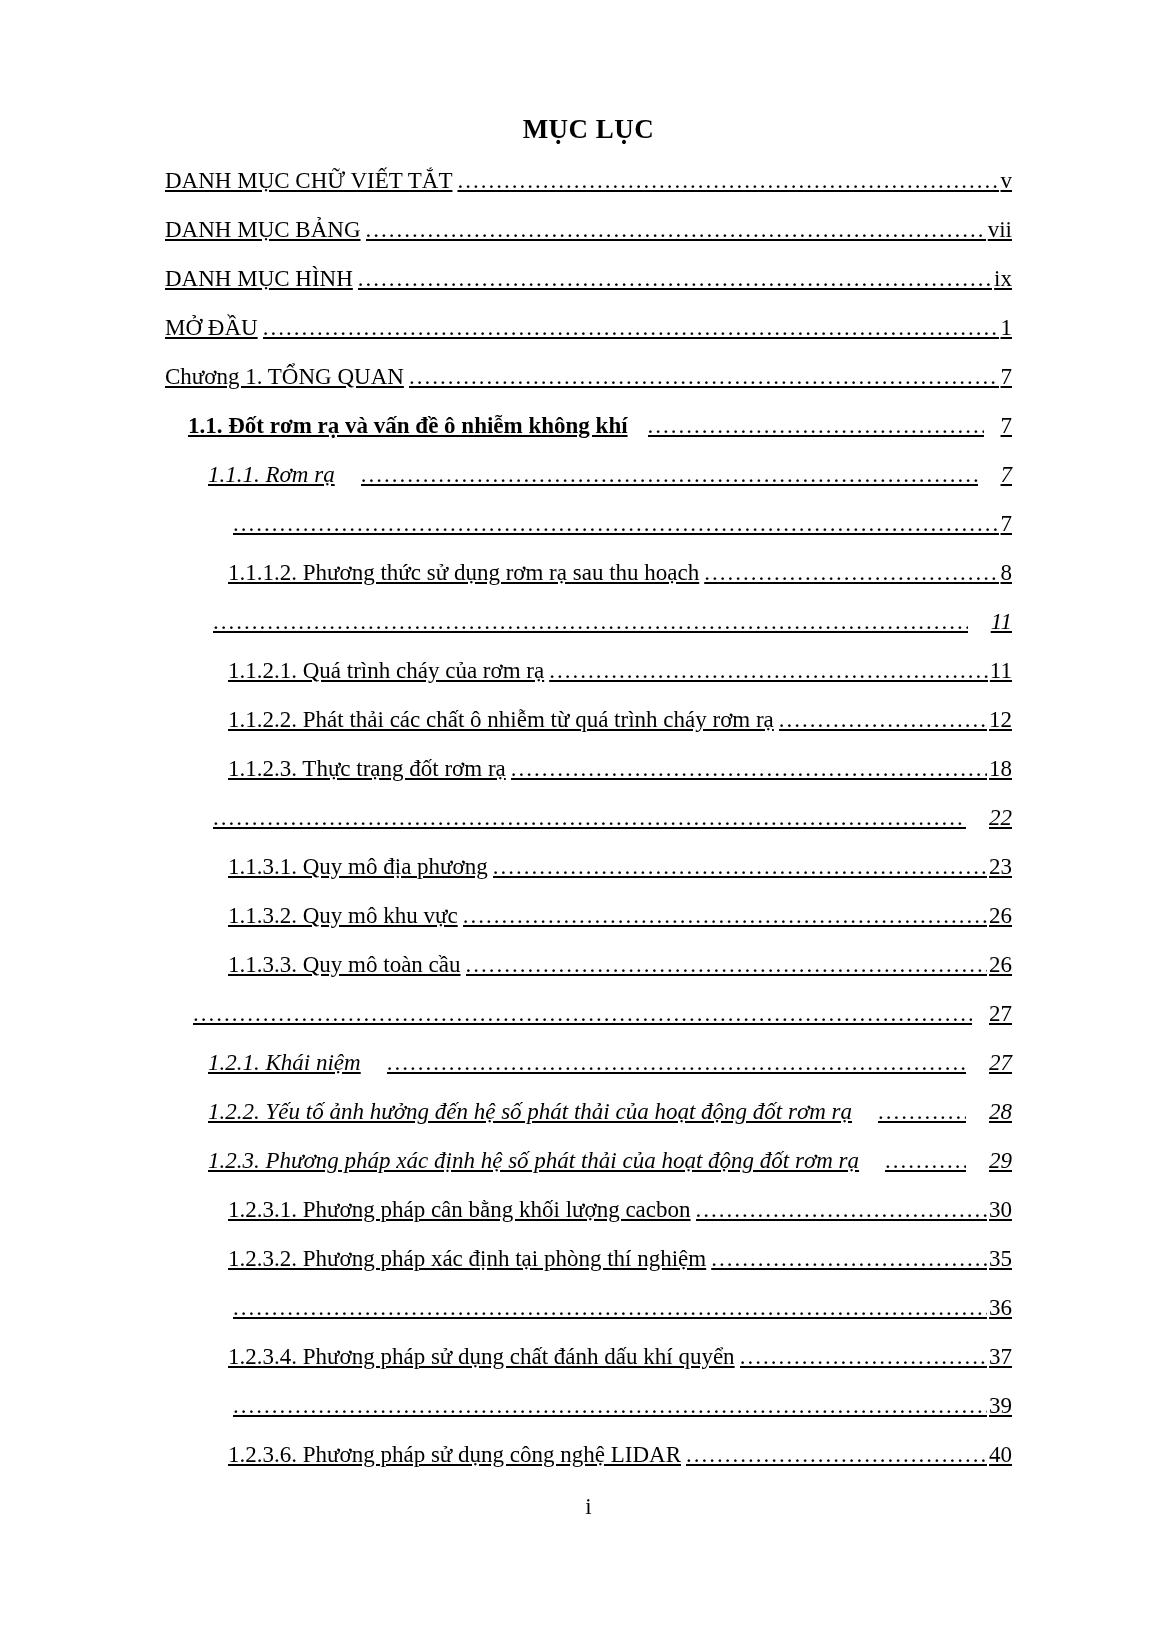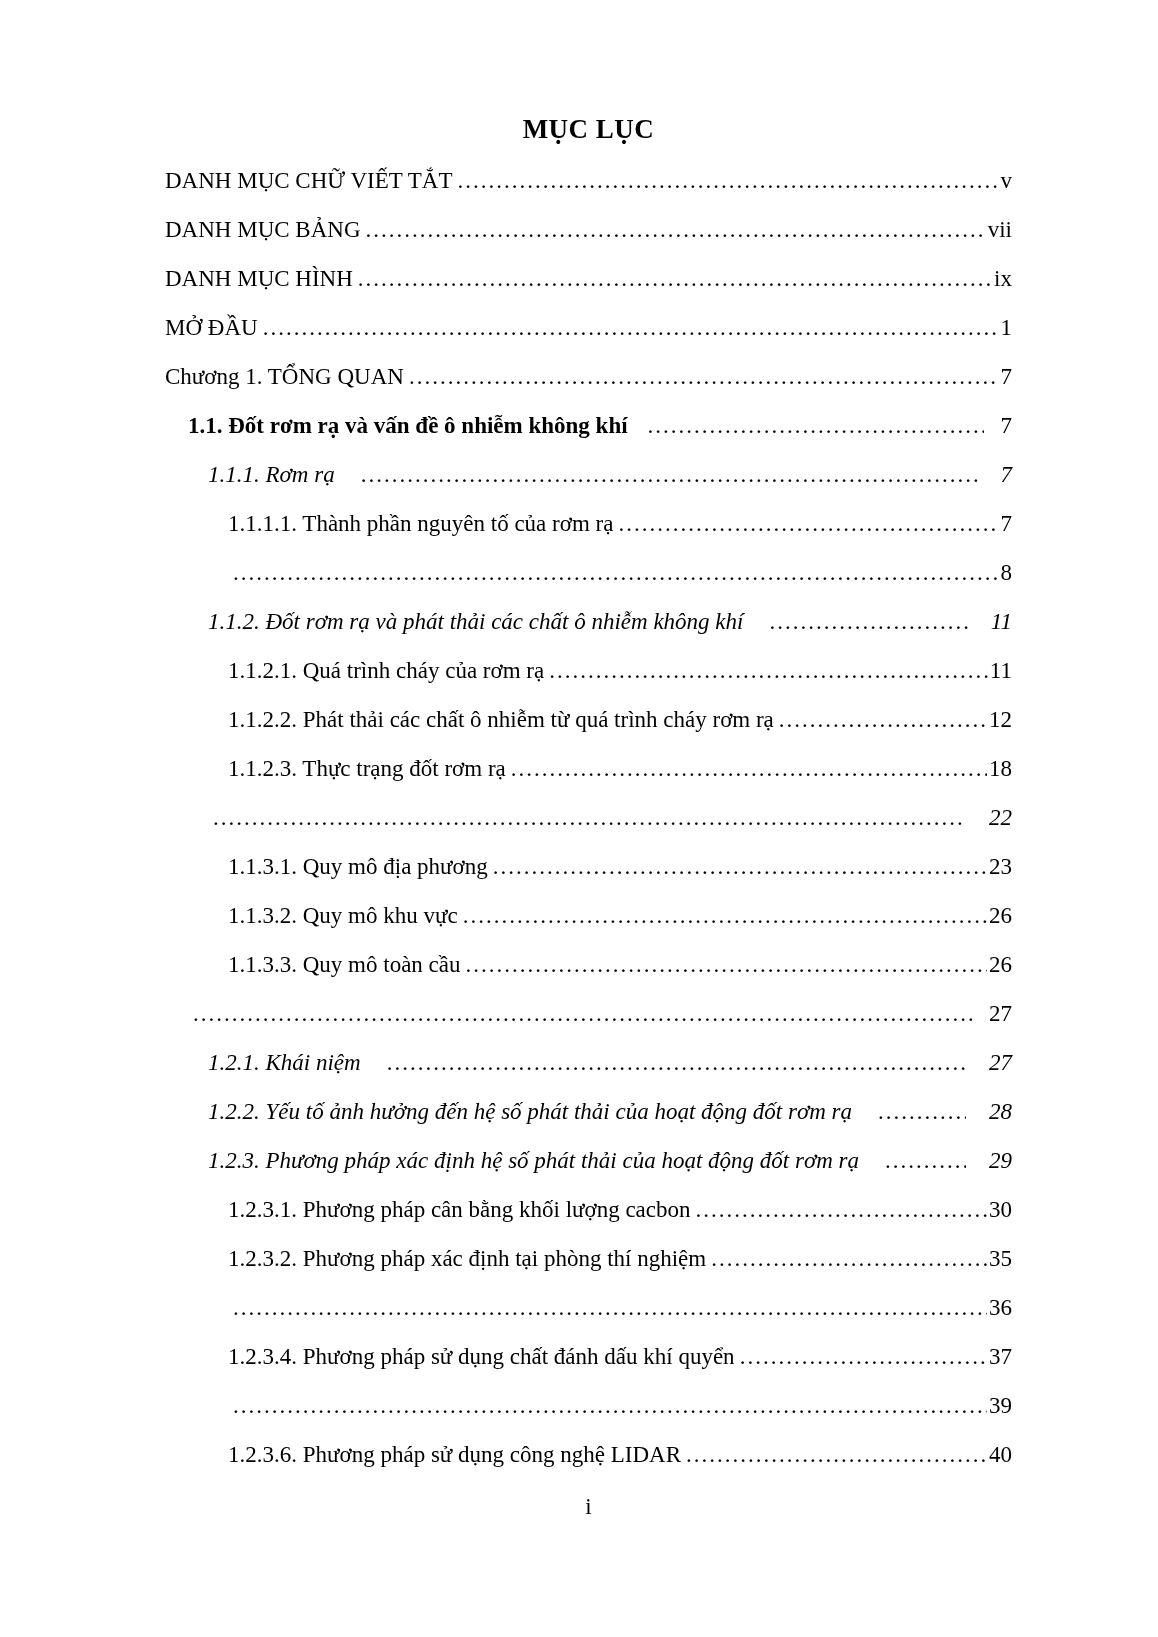--- a/index.html
+++ b/index.html
@@ -29,20 +29,21 @@
   .toc {
     width: 100%;
   }
   .toc-row {
     display: flex;
     align-items: center;
     font-size: 23px;
     line-height: 1;
     margin-bottom: 26px;
     white-space: nowrap;
+    text-decoration: underline;
   }
   .toc-row.level-1 { padding-left: 23px; gap: 15px; }
   .toc-row.level-2 { padding-left: 43px; gap: 21px; }
   .toc-row.level-3 { padding-left: 63px; }
 
   .toc-row.level-1 .toc-label { font-weight: bold; }
   .toc-row.level-2 .toc-label,
   .toc-row.level-2 .toc-page  { font-style: italic; }
 
   .toc-label {
@@ -103,30 +104,29 @@
     <span class="toc-label">1.1. Đốt rơm rạ và vấn đề ô nhiễm không khí</span>
     <span class="toc-leader">........................................................................................................................................................................................................</span>
     <span class="toc-page">7</span>
   </div>
       <div class="toc-row level-2">
     <span class="toc-label">1.1.1. Rơm rạ</span>
     <span class="toc-leader">........................................................................................................................................................................................................</span>
     <span class="toc-page">7</span>
   </div>
       <div class="toc-row level-3">
-    <span class="toc-label">1.1.1.1. Thành phần nguyên tố của rơm rạ</span>
-    <span class="toc-leader">........................................................................................................................................................................................................</span>
-    <span class="toc-page">7</span>
-  </div>
-      <div class="toc-row level-3">
+    <span class="toc-leader">........................................................................................................................................................................................................</span>
+    <span class="toc-page">7</span>
+  </div>
+      <div class="toc-row level-3">
+    <span class="toc-label">1.1.1.2. Phương thức sử dụng rơm rạ sau thu hoạch</span>
     <span class="toc-leader">........................................................................................................................................................................................................</span>
     <span class="toc-page">8</span>
   </div>
       <div class="toc-row level-2">
-    <span class="toc-label">1.1.2. Đốt rơm rạ và phát thải các chất ô nhiễm không khí</span>
     <span class="toc-leader">........................................................................................................................................................................................................</span>
     <span class="toc-page">11</span>
   </div>
       <div class="toc-row level-3">
     <span class="toc-label">1.1.2.1. Quá trình cháy của rơm rạ</span>
     <span class="toc-leader">........................................................................................................................................................................................................</span>
     <span class="toc-page">11</span>
   </div>
       <div class="toc-row level-3">
     <span class="toc-label">1.1.2.2. Phát thải các chất ô nhiễm từ quá trình cháy rơm rạ</span>

